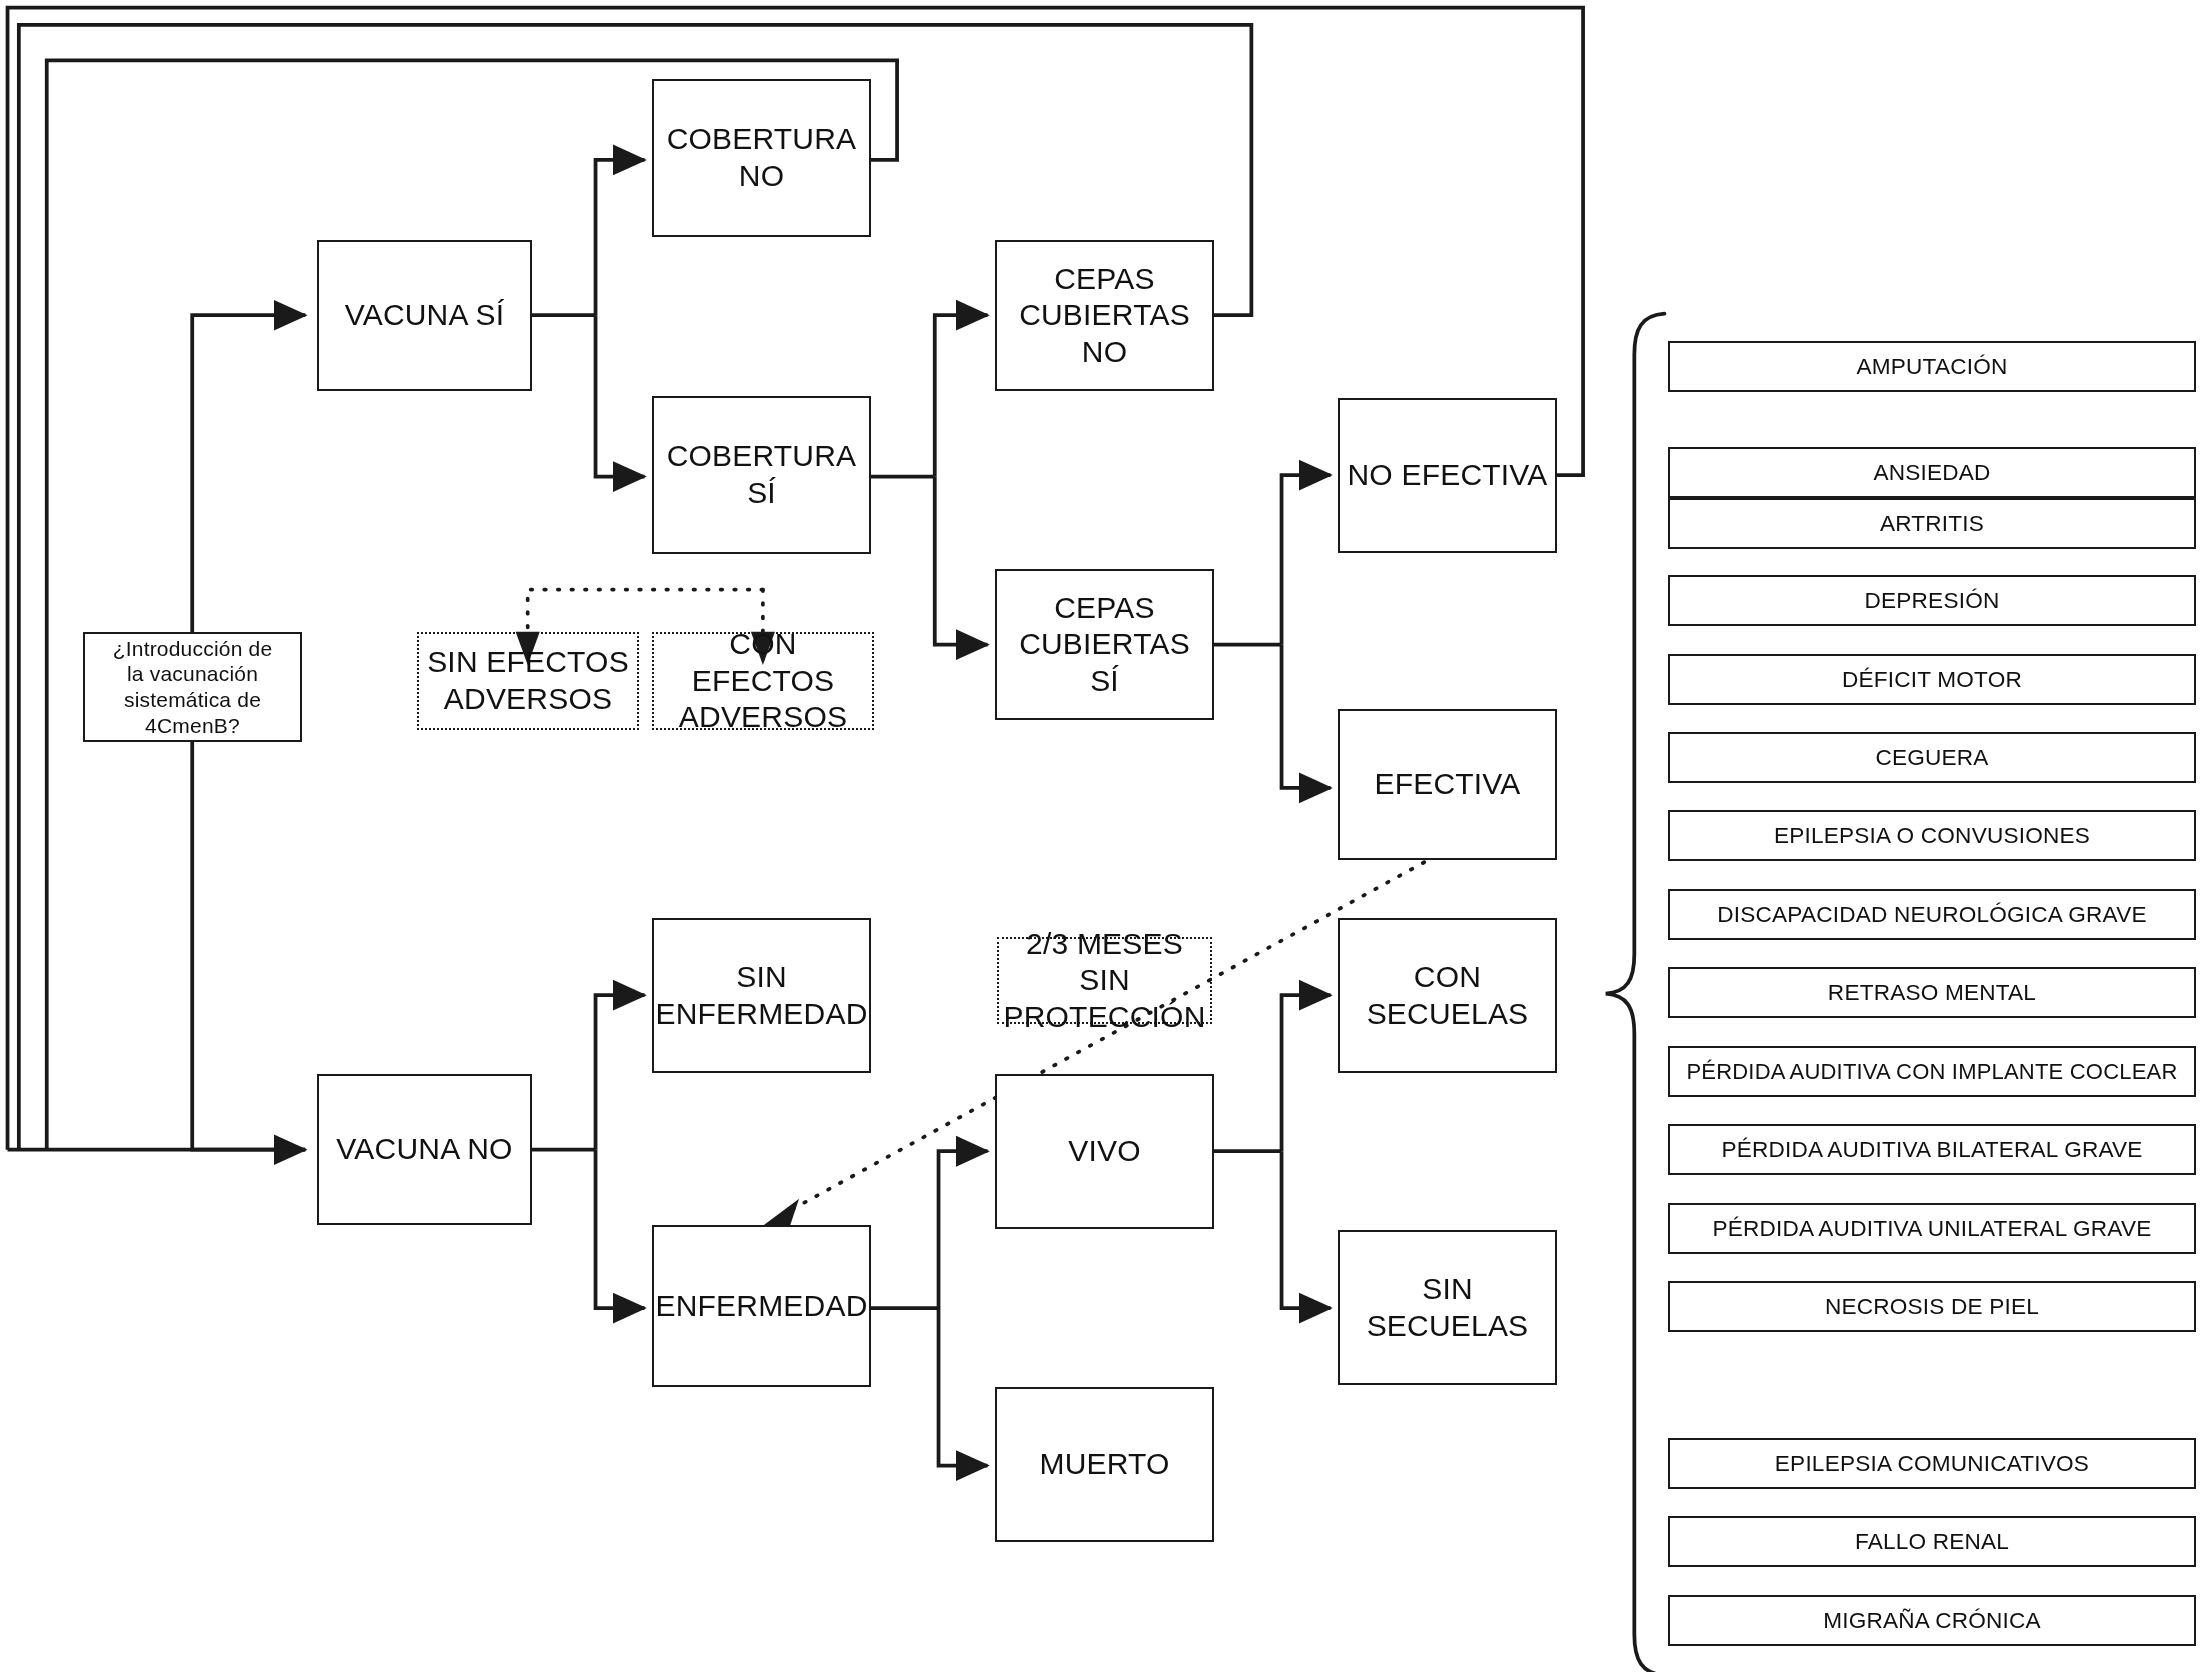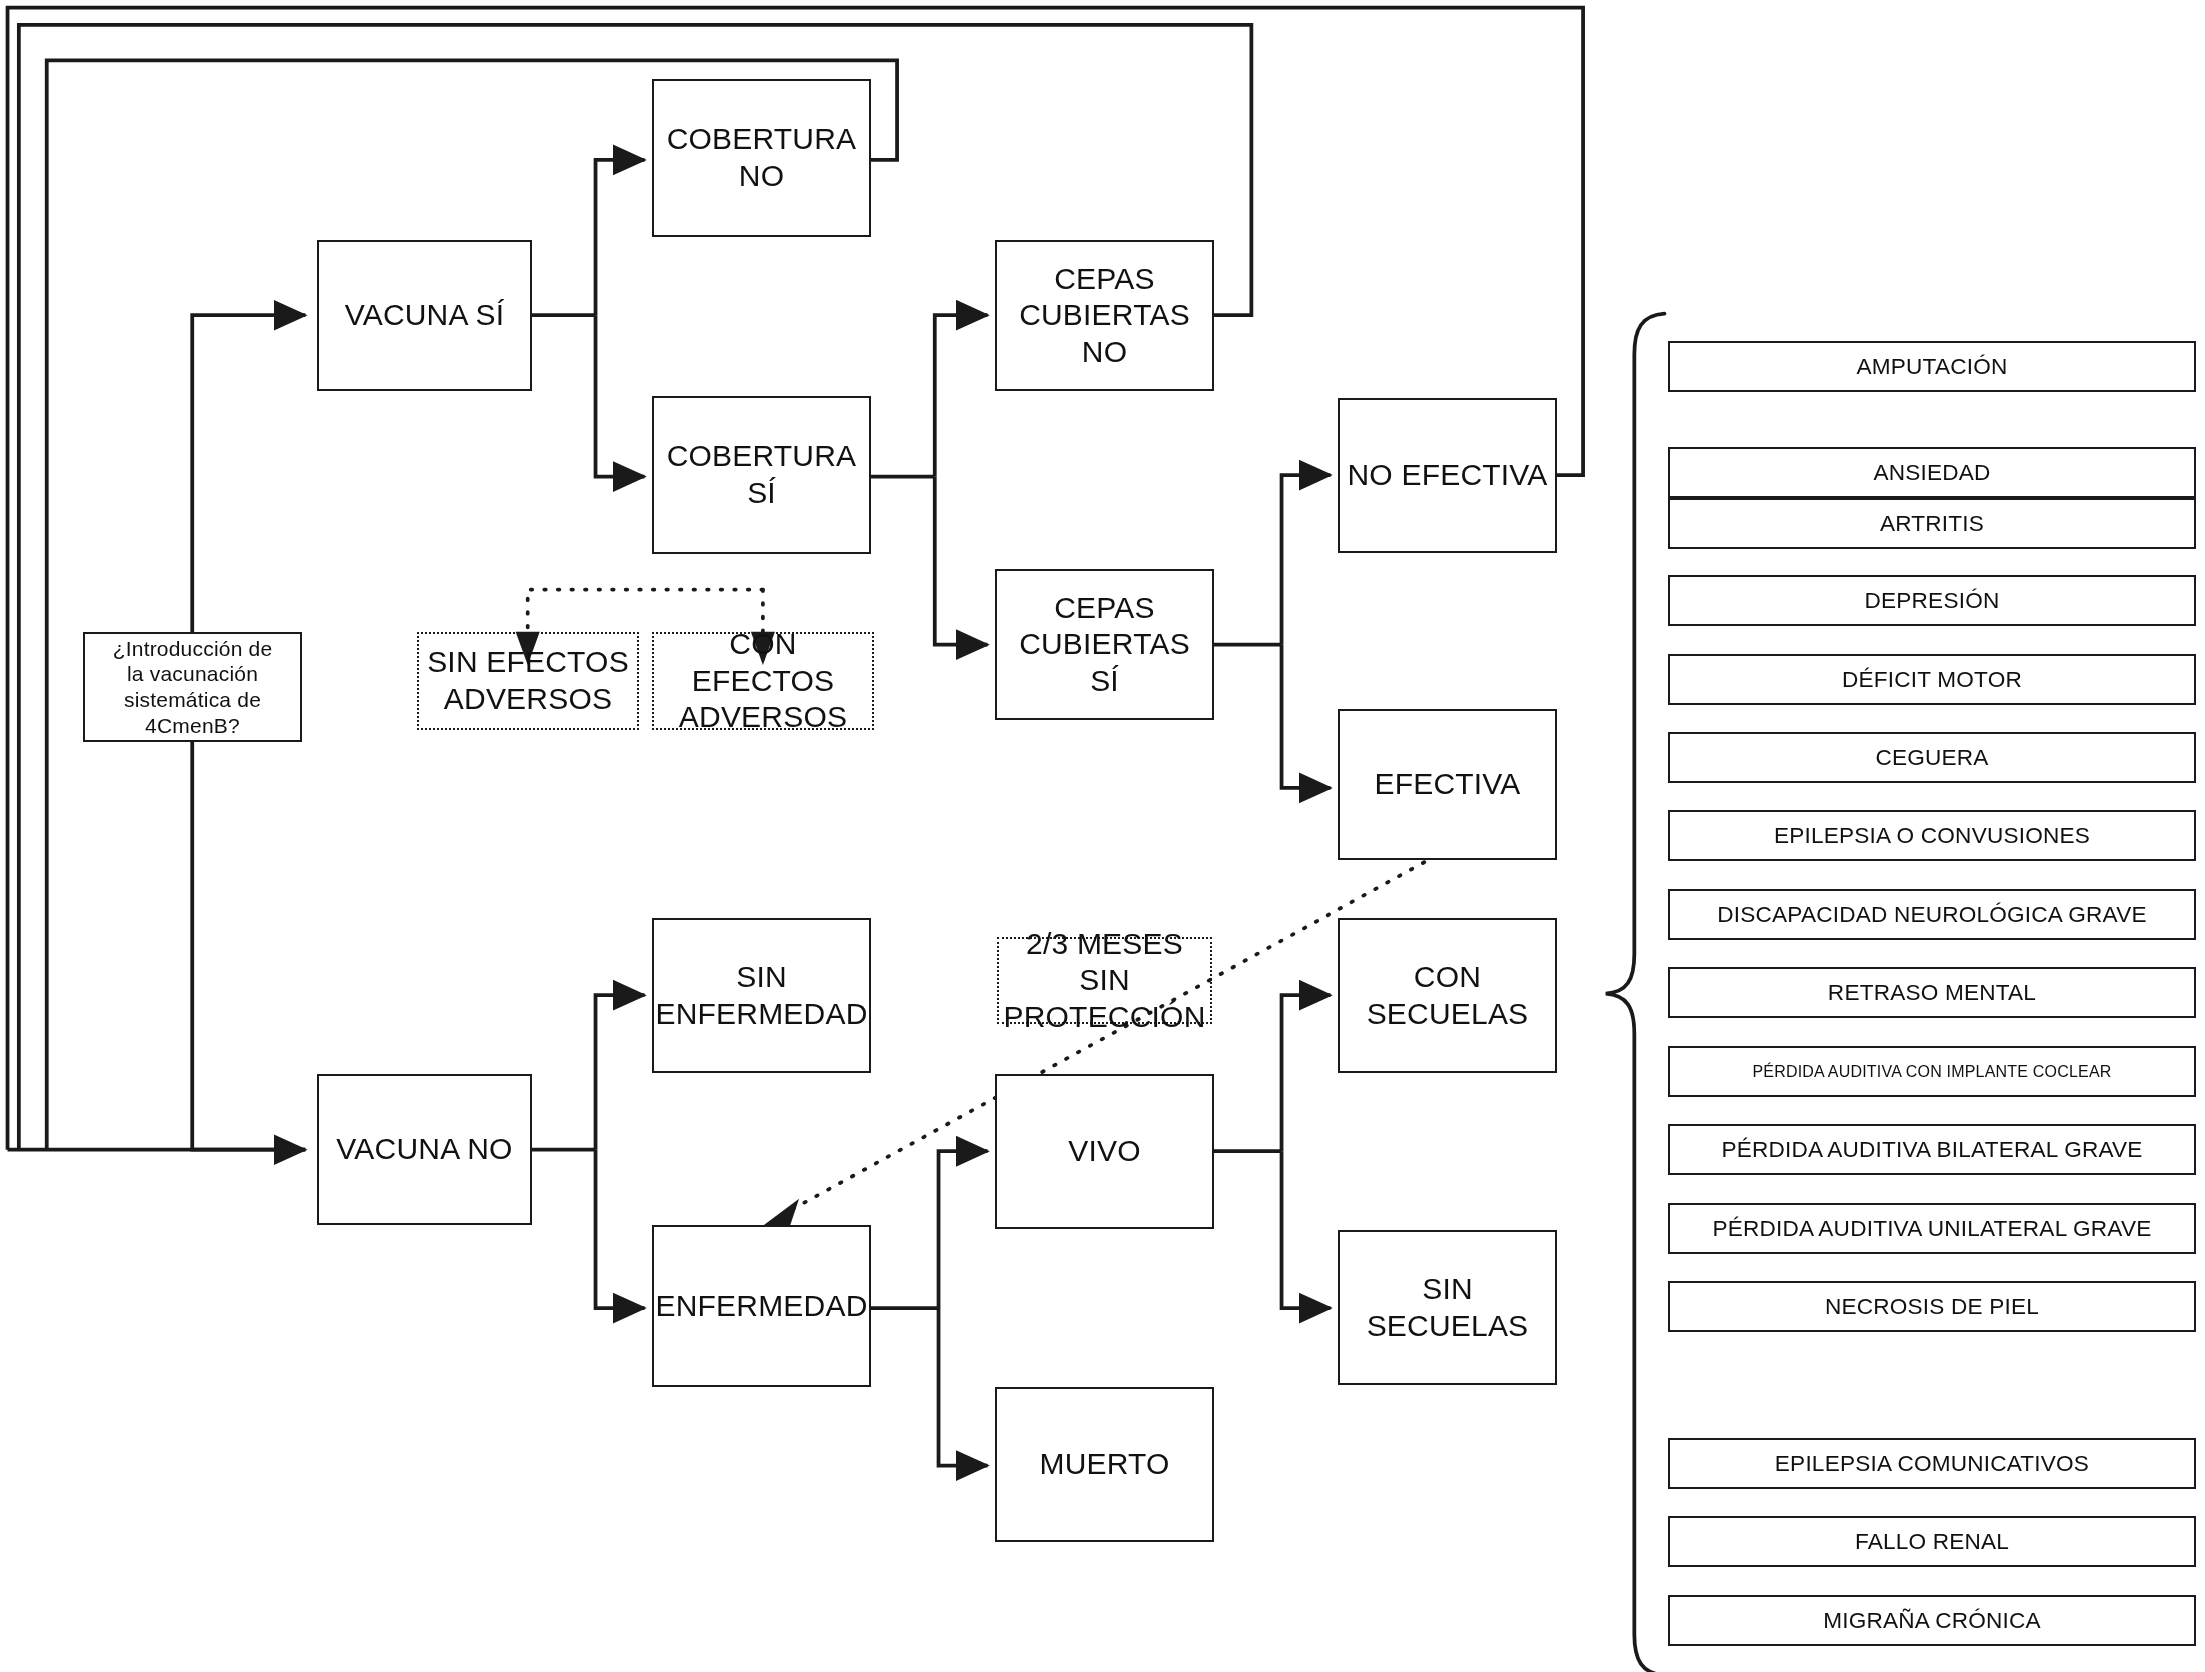--- a/index.html
+++ b/index.html
@@ -32,21 +32,21 @@
     background:#ffffff;
     display:flex;
     align-items:center;
     justify-content:center;
     text-align:center;
     color:#111111;
     font-size:22.6px;
     letter-spacing:0.2px;
     white-space:nowrap;
   }
-  .seqbox.tight{font-size:16px;}
+  .seqbox.tight{font-size:22px;}
 </style>
 </head>
 <body>
 
 <div id="canvas">
 
   <svg id="svgroot" viewBox="0 0 2925 2219" xmlns="http://www.w3.org/2000/svg">
     <defs>
       <marker id="arw" markerWidth="9" markerHeight="9" refX="8.4" refY="4.5" orient="auto" markerUnits="strokeWidth">
         <path d="M0,0.4 L9,4.5 L0,8.6 z" fill="#1a1a1a"></path>

